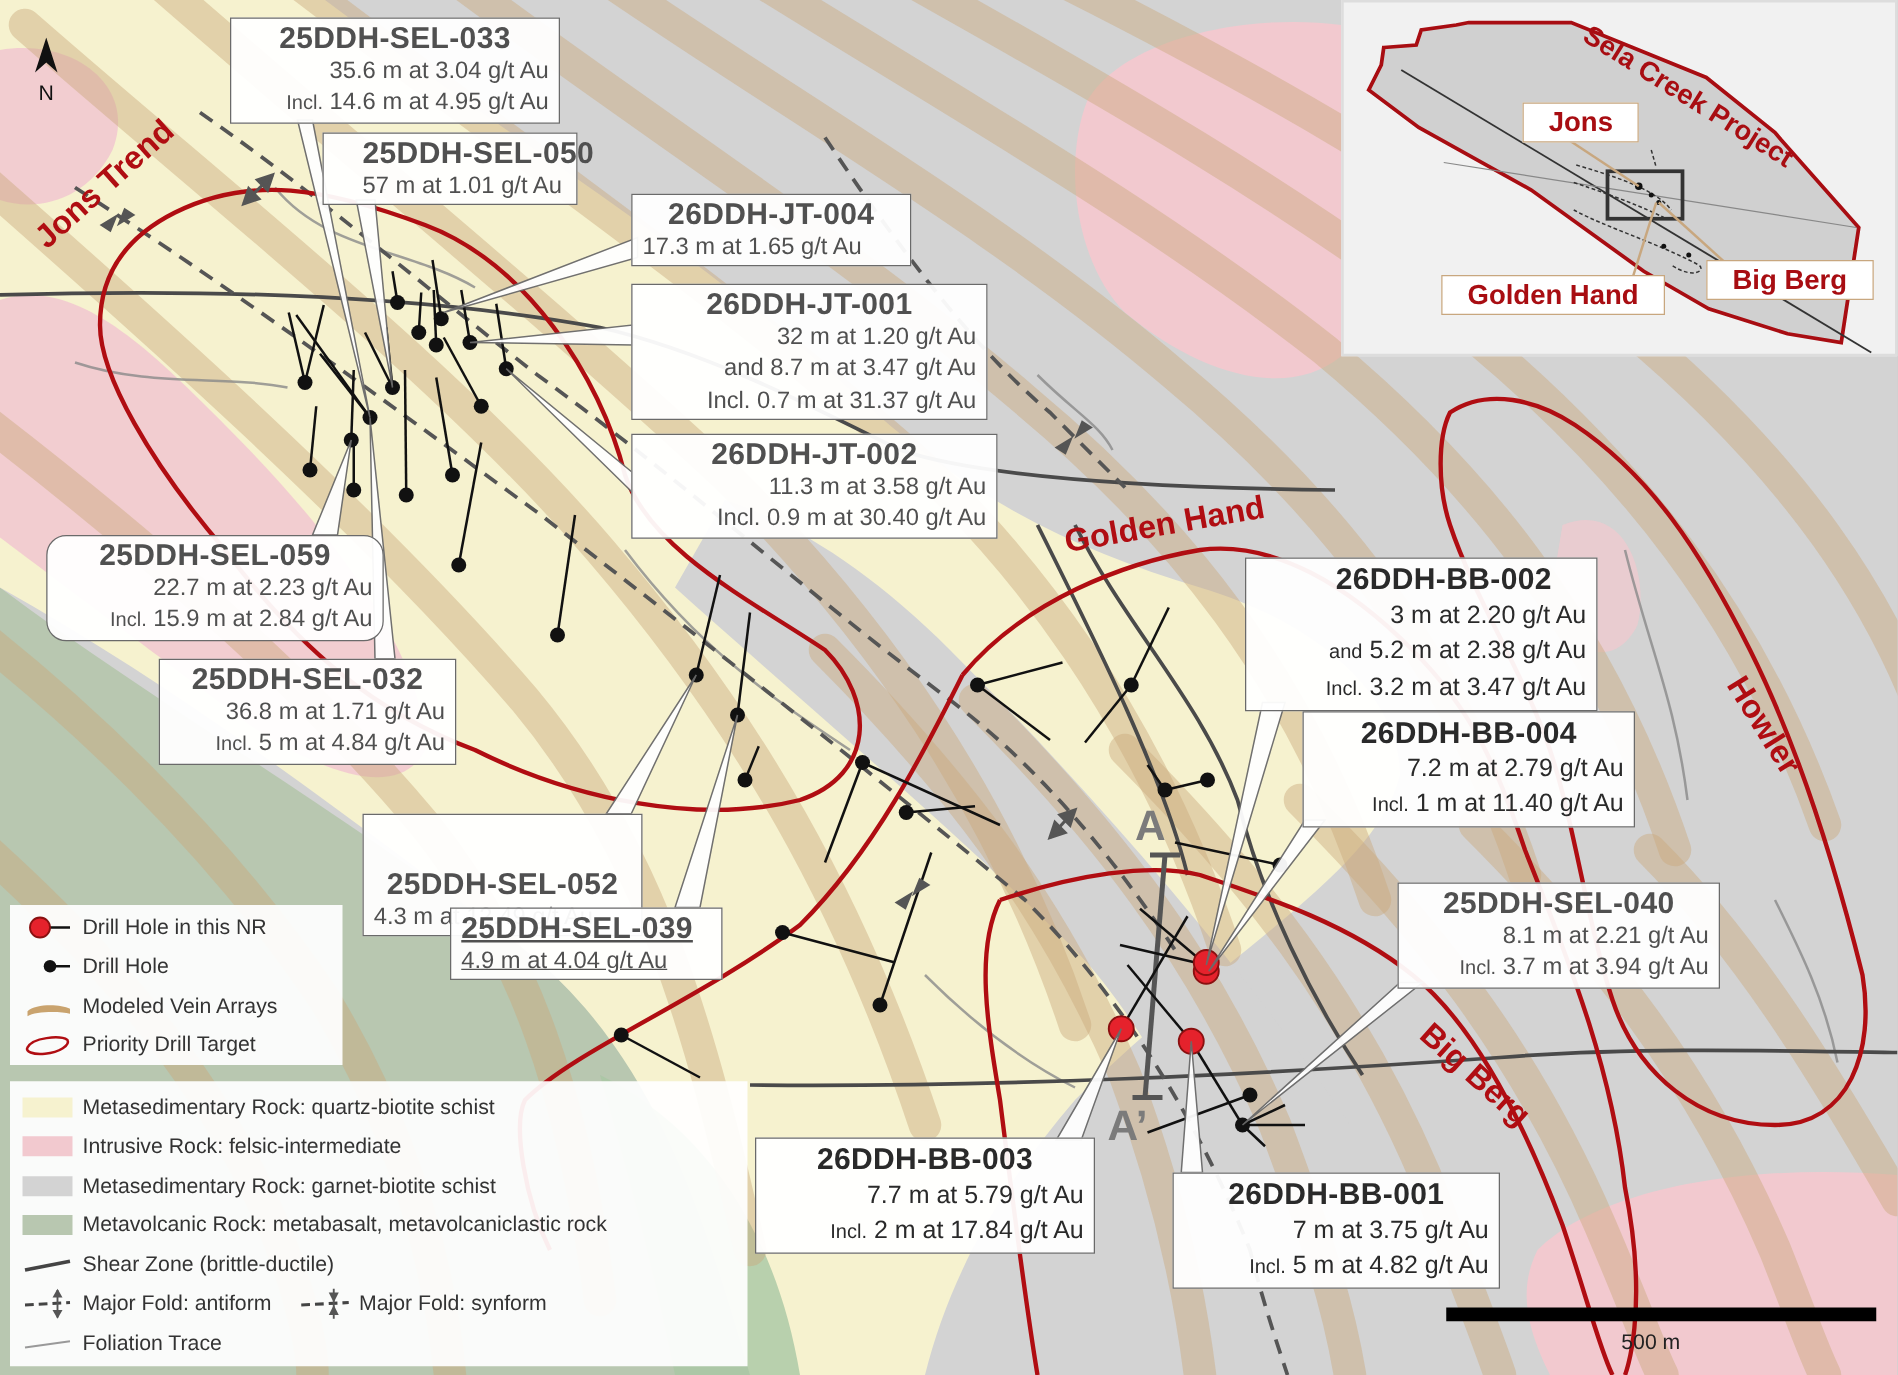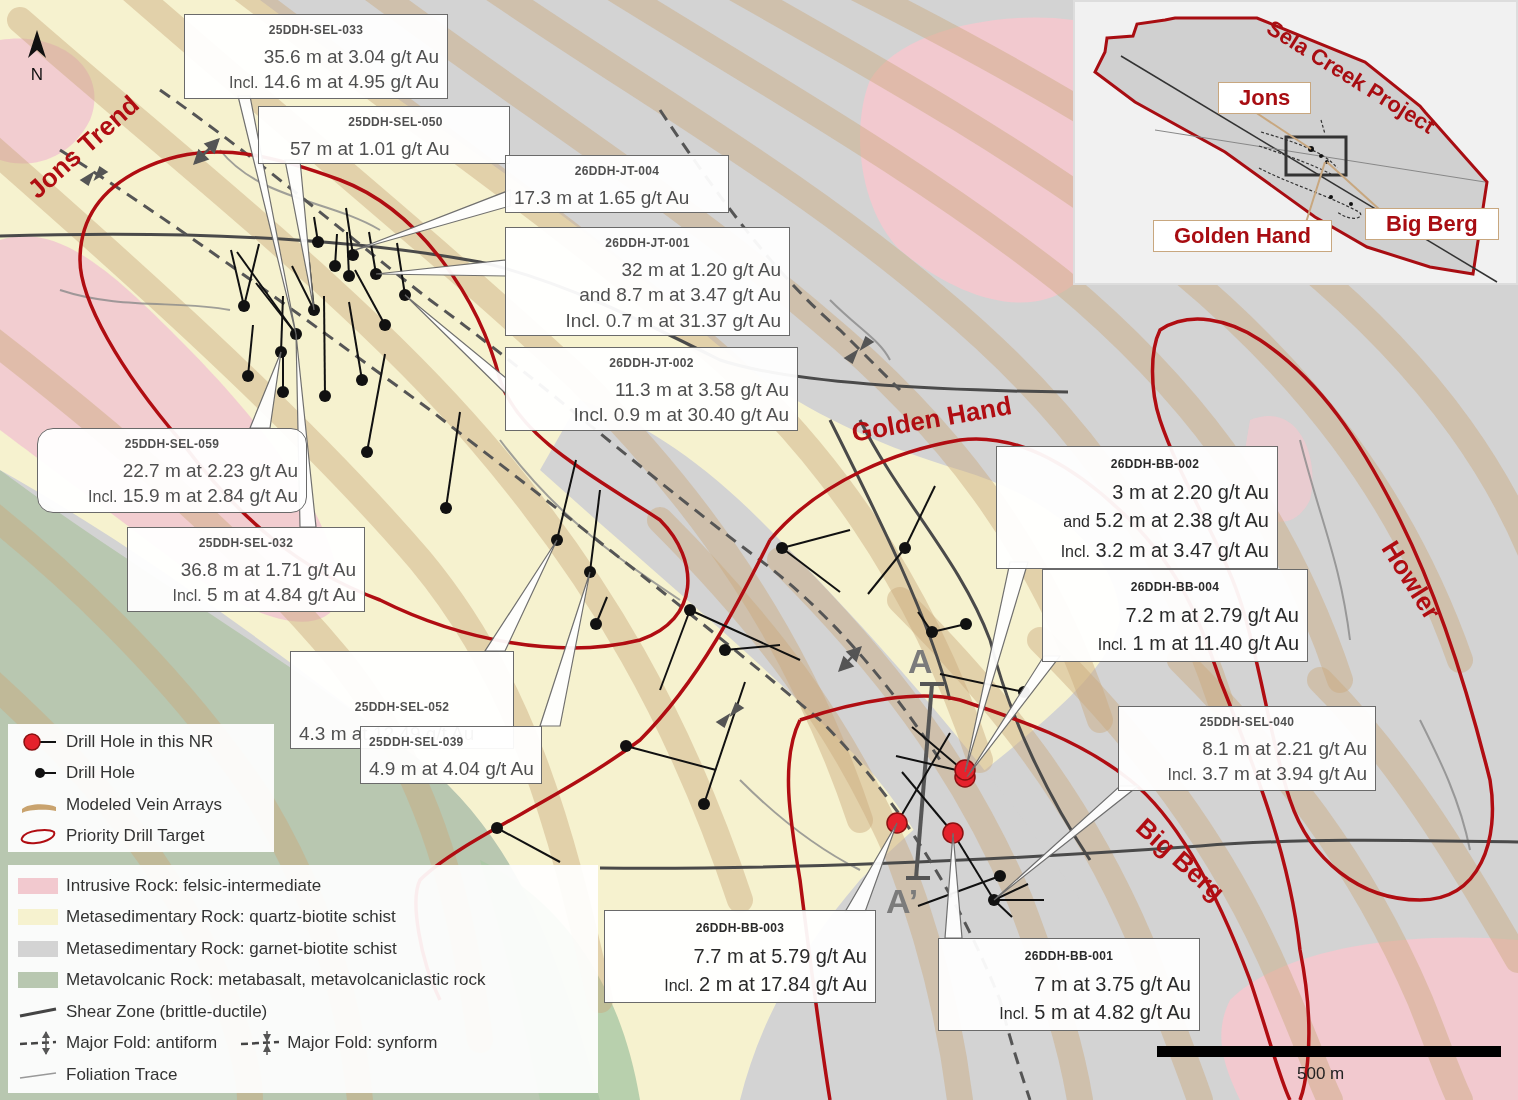--- a/index.html
+++ b/index.html
@@ -1,19 +1,19 @@
 <!DOCTYPE html>
 <html><head>
 <meta charset="utf-8">
 <style>
   html,body{margin:0;padding:0;}
   body{width:1518px;height:1100px;position:relative;overflow:hidden;background:#cfcfcf;font-family:"Liberation Sans","DejaVu Sans",sans-serif;}
   #map-svg{position:absolute;left:0;top:0;width:1518px;height:1100px;}
   .callout{position:absolute;background:rgba(255,255,255,0.95);border:1.5px solid #6a6a6a;color:#505050;font-size:19px;line-height:25.5px;padding:3px 8px 2px 8px;box-sizing:border-box;text-align:right;white-space:nowrap;}
-  .callout .title{font-weight:bold;text-align:center;font-size:12px;letter-spacing:0.3px;}
+  .callout .title{font-weight:bold;text-align:center;font-size:24px;letter-spacing:0.3px;}
   .callout.dark{color:#2a2a2a;}
   .callout .line .pre{font-size:16px;}
   .callout .line.left{text-align:left;}
   .target-label{position:absolute;color:#b00d12;font-weight:bold;font-size:26px;white-space:nowrap;transform-origin:left center;}
   .legend{position:absolute;background:rgba(255,255,255,0.93);color:#333;font-size:17px;box-sizing:border-box;}
   .legend-row{display:flex;align-items:center;height:31.5px;}
   .legend-sym{width:58px;display:flex;justify-content:flex-start;align-items:center;padding-left:10px;box-sizing:border-box;}
   .swatch{width:40px;height:16px;}
   .inset{position:absolute;left:1073px;top:0;width:445px;height:285px;background:#f1f1f1;border:2px solid #ddd;box-sizing:border-box;}
   .inset-box{position:absolute;background:#fff;border:1.5px solid #c8a77f;color:#a80d12;font-weight:bold;font-size:22px;padding:0 20px;line-height:30px;}
@@ -233,21 +233,21 @@
 
 <div class="section-label" style="left:908px;top:642px;">A</div>
 <div class="section-label" style="left:886px;top:882px;">A’</div>
 
 <div class="callout" style="left:184px;top:14px;width:264px;">
   <div class="title">25DDH-SEL-033</div>
   <div class="line"><span>35.6 m at 3.04 g/t Au</span></div>
   <div class="line"><span class="pre">Incl.</span> <span>14.6 m at 4.95 g/t Au</span></div>
 </div>
 
-<div class="callout" style="left:258px;top:106px;width:252px;text-align:left;padding-left:31px;">
+<div class="callout" style="left:258px;top:106px;width:204px;text-align:left;padding-left:31px;">
   <div class="title">25DDH-SEL-050</div>
   <div class="line left"><span>57 m at 1.01 g/t Au</span></div>
 </div>
 
 <div class="callout" style="left:505px;top:155px;width:224px;text-align:left;">
   <div class="title">26DDH-JT-004</div>
   <div class="line left"><span>17.3 m at 1.65 g/t Au</span></div>
 </div>
 
 <div class="callout" style="left:505px;top:227px;width:285px;">
@@ -273,21 +273,21 @@
   <div class="title">25DDH-SEL-032</div>
   <div class="line"><span>36.8 m at 1.71 g/t Au</span></div>
   <div class="line"><span class="pre">Incl.</span> <span>5 m at 4.84 g/t Au</span></div>
 </div>
 
 <div class="callout" style="left:290px;top:651px;width:224px;text-align:left;">
   <div class="title" style="text-align:center;margin-top:40px;">25DDH-SEL-052</div>
   <div class="line left"><span>4.3 m at 12.49 g/t Au</span></div>
 </div>
 
-<div class="callout" style="left:360px;top:726px;width:182px;text-align:left;">
+<div class="callout" style="left:360px;top:726px;width:218px;text-align:left;text-decoration:underline;">
   <div class="title" style="text-align:left;">25DDH-SEL-039</div>
   <div class="line left"><span>4.9 m at 4.04 g/t Au</span></div>
 </div>
 
 <div class="callout dark" style="left:996px;top:446px;width:282px;font-size:20px;line-height:28px;padding-left:44px;">
   <div class="title">26DDH-BB-002</div>
   <div class="line"><span>3 m at 2.20 g/t Au</span></div>
   <div class="line"><span class="pre">and</span> <span>5.2 m at 2.38 g/t Au</span></div>
   <div class="line"><span class="pre">Incl.</span> <span>3.2 m at 3.47 g/t Au</span></div>
 </div>
@@ -349,29 +349,29 @@
           <path d="M4,12 C8,4 30,2 36,6 C38,10 30,16 18,17 C8,18 2,15 4,12 Z" fill="none" stroke="#b00d12" stroke-width="2"></path>
         </svg>
       </div>
     <span>Priority Drill Target</span>
   </div>
 </div>
 
 <div class="legend" style="left:8px;top:865px;width:590px;height:228px;padding-top:5px;">
   <div class="legend-row">
     <div class="legend-sym">
+        <div class="swatch" style="background:#f6f2cf;"></div>
+      </div>
+    <span>Metasedimentary Rock: quartz-biotite schist</span>
+  </div>
+  <div class="legend-row">
+    <div class="legend-sym">
         <div class="swatch" style="background:#f2c9cf;"></div>
       </div>
     <span>Intrusive Rock: felsic-intermediate</span>
-  </div>
-  <div class="legend-row">
-    <div class="legend-sym">
-        <div class="swatch" style="background:#f6f2cf;"></div>
-      </div>
-    <span>Metasedimentary Rock: quartz-biotite schist</span>
   </div>
   <div class="legend-row">
     <div class="legend-sym">
         <div class="swatch" style="background:#d3d3d3;"></div>
       </div>
     <span>Metasedimentary Rock: garnet-biotite schist</span>
   </div>
   <div class="legend-row">
     <div class="legend-sym">
         <div class="swatch" style="background:#b8c7b0;"></div>

